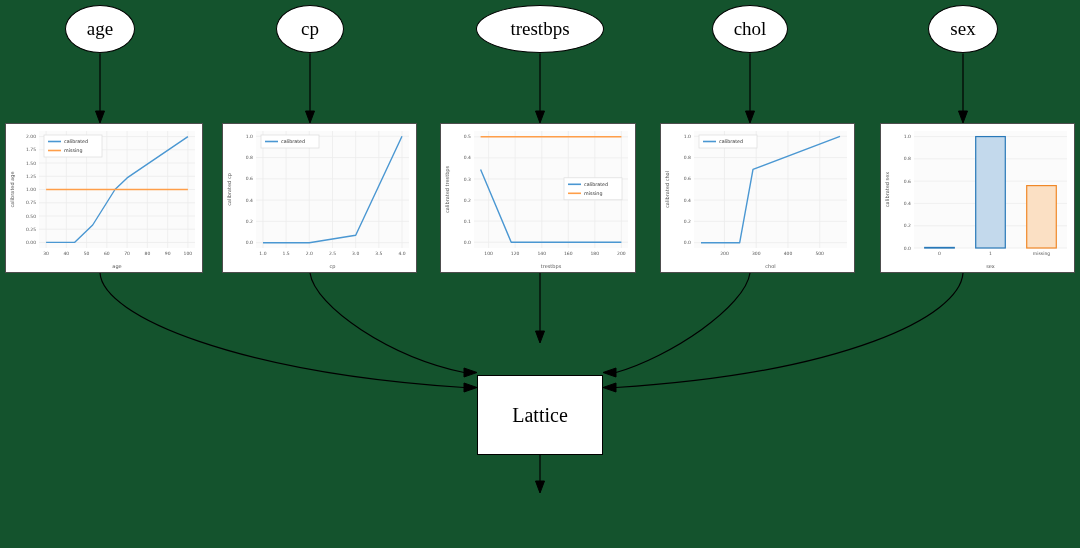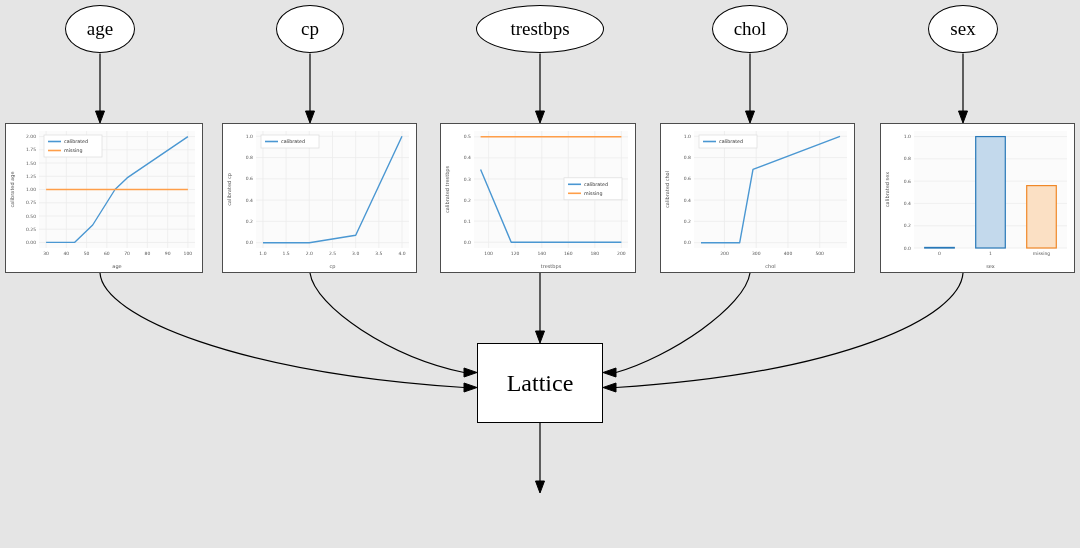--- a/index.html
+++ b/index.html
@@ -1,23 +1,23 @@
 <!DOCTYPE html>
 <html><head>
 <meta charset="utf-8">
 <style>
   html,body{margin:0;padding:0;background:#ffffff;}
-  .canvas{position:relative;width:1080px;height:548px;background:#e5e5e5;overflow:hidden;
+  .canvas{position:relative;width:1080px;height:548px;background:#14532d;overflow:hidden;
           font-family:"DejaVu Sans",sans-serif;}
   .edges{position:absolute;left:0;top:0;z-index:1;}
   .node{position:absolute;z-index:3;display:flex;align-items:center;justify-content:center;
         background:#ffffff;border:1px solid #000;box-sizing:border-box;
         font-family:"Liberation Serif","DejaVu Serif",serif;color:#000;}
   .ellipse{border-radius:50%;font-size:19px;}
-  .rectnode{font-size:24px;}
+  .rectnode{font-size:20px;margin-top:32px;}
   .plot{position:absolute;z-index:2;background:#ffffff;border:1.5px solid #4d4d4d;
         box-sizing:border-box;}
   .plot svg{display:block;}
 </style>
 </head>
 <body>
 
 <div class="canvas">
 
   <svg class="edges" width="1080" height="548">

